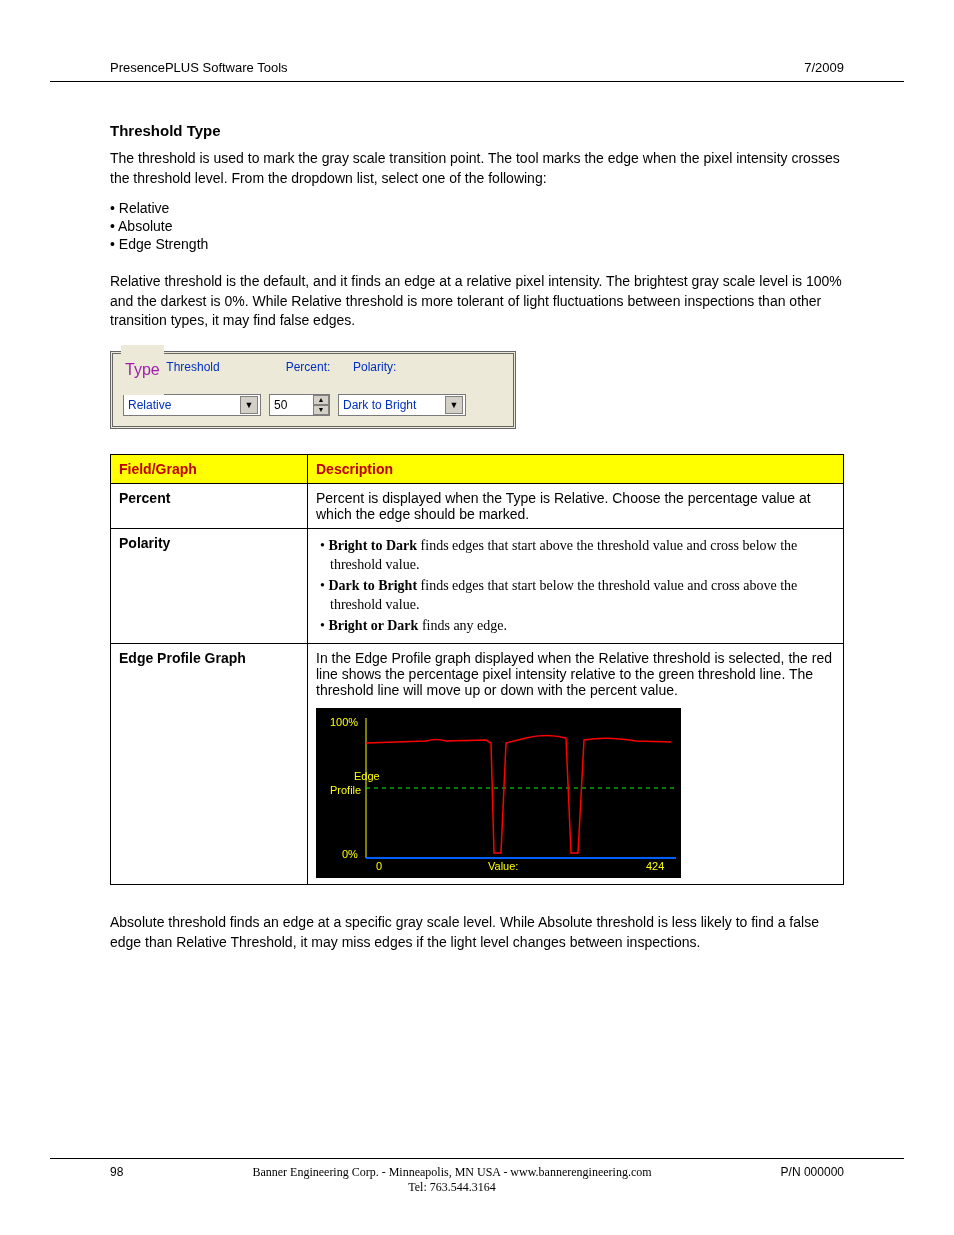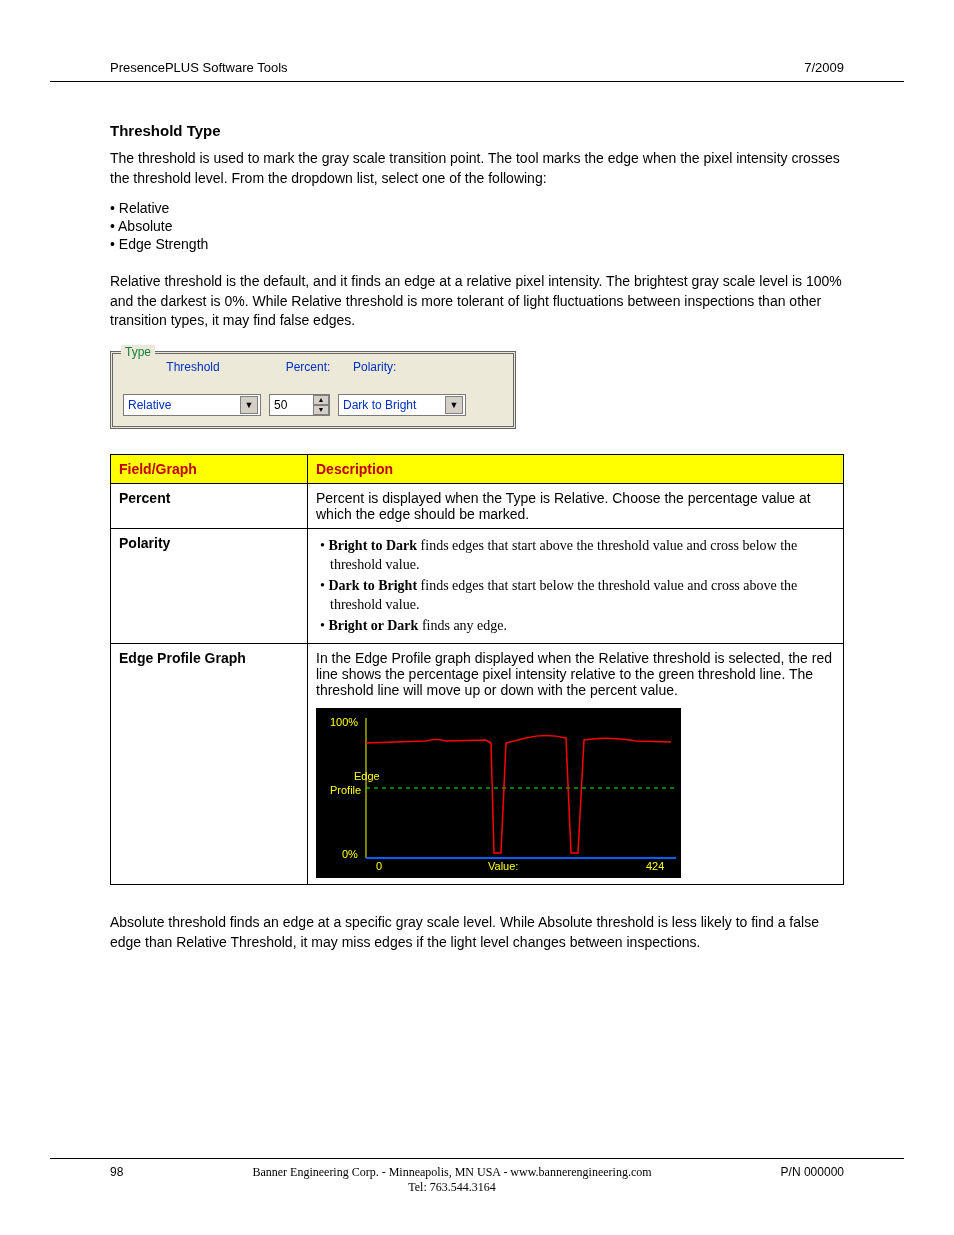--- a/index.html
+++ b/index.html
@@ -41,23 +41,23 @@
     padding: 6px 10px 10px 10px;
     position: relative;
     margin: 20px 0 25px 0;
     font-size: 12px;
   }
   .type-legend {
     position: absolute;
     top: -9px;
     left: 8px;
     background: #ece9d8;
-    color: #15803d;
-    padding: 0 4px;
-    font-size: 12px;
+    color: #a21caf;
+    padding: 16px 4px;
+    font-size: 16px;
   }
   .type-labels { display: flex; color: #0030c0; font-size: 12px; margin-bottom: 20px; }
   .type-labels span:nth-child(1){ width:140px; text-align:center; }
   .type-labels span:nth-child(2){ width:90px; text-align:center; }
   .type-labels span:nth-child(3){ width:130px; }
   .type-controls { display: flex; gap: 8px; align-items:center; }
   .ctrl-select {
     border: 1px solid #7a7a7a;
     background: #fff;
     height: 20px;

